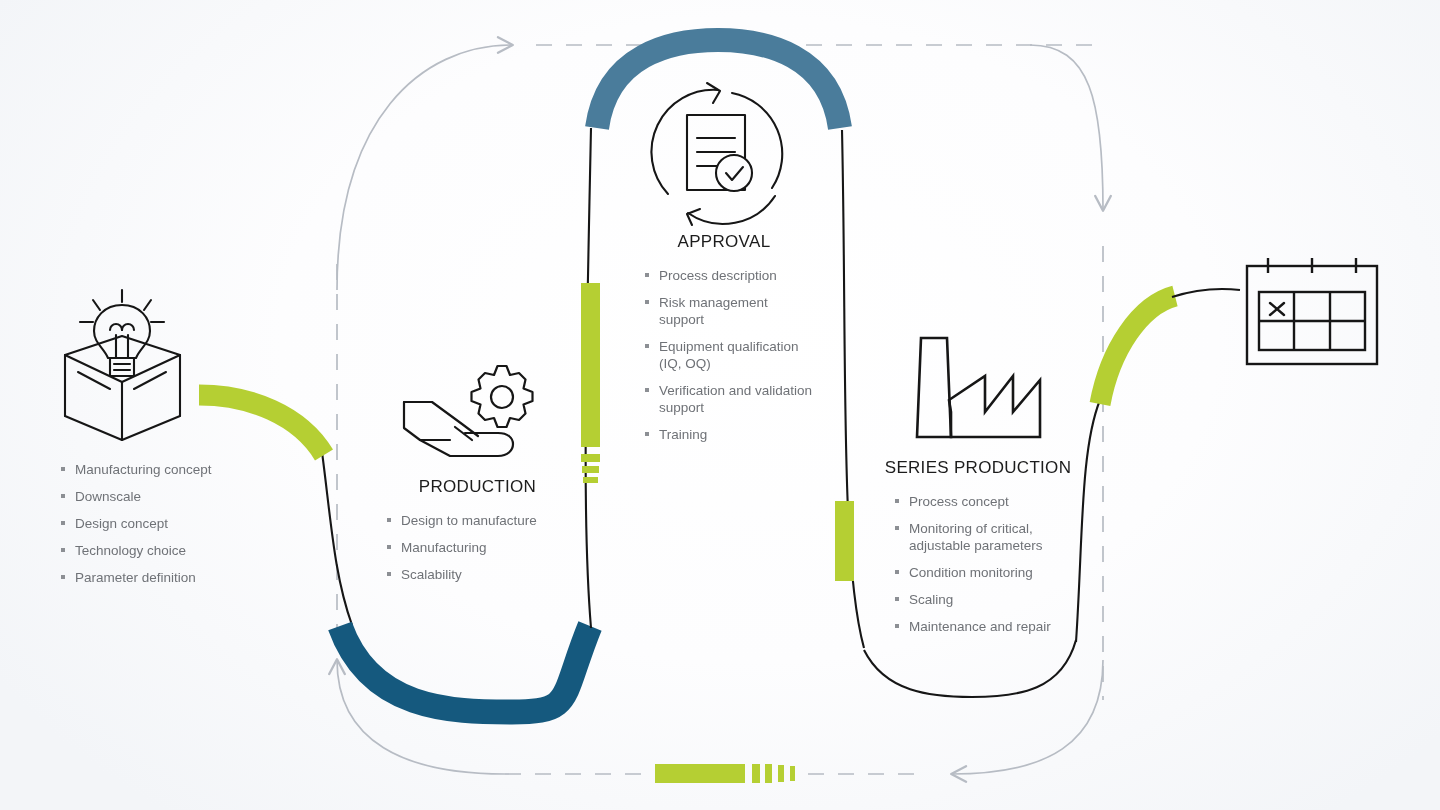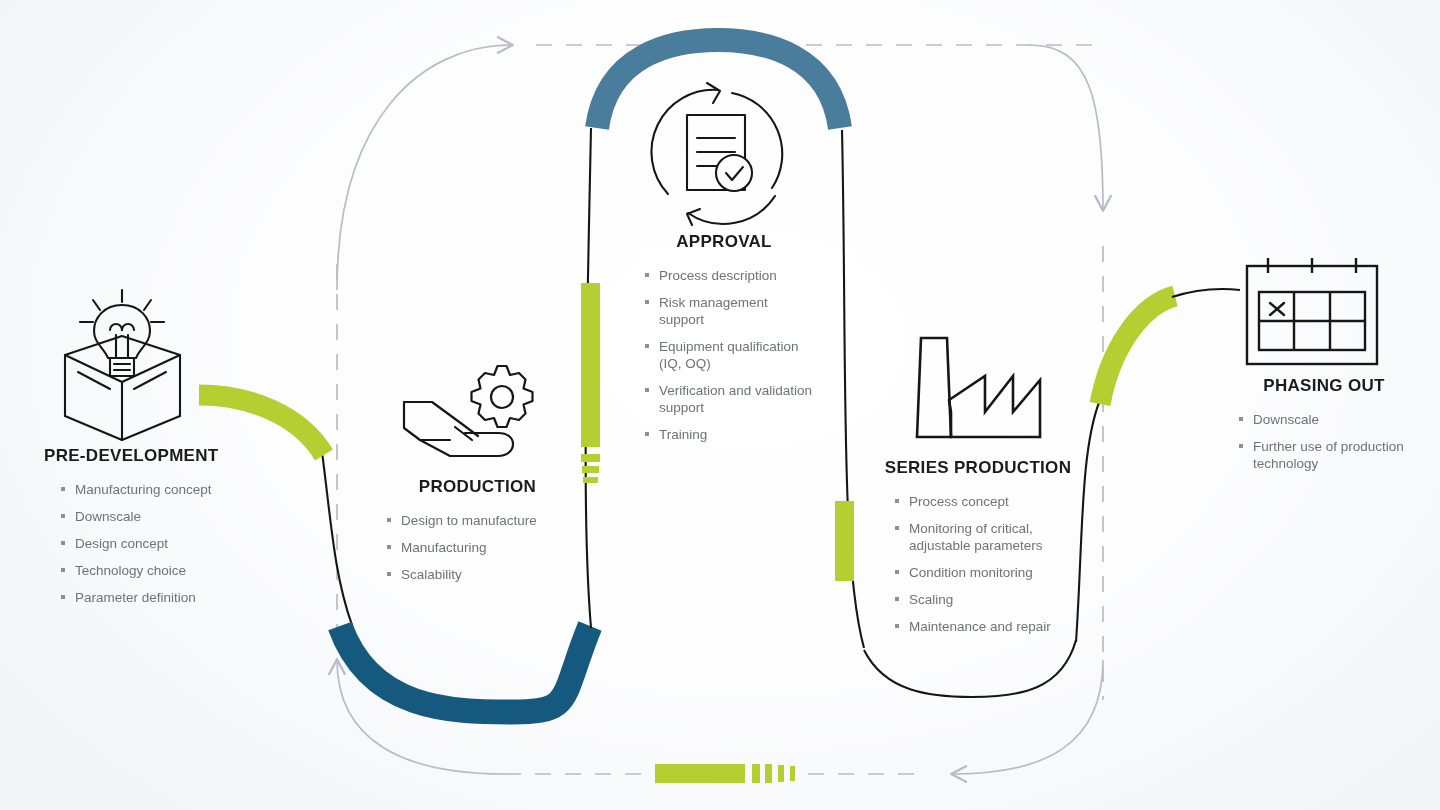--- a/index.html
+++ b/index.html
@@ -21,21 +21,21 @@
     position: absolute;
     top: 0; left: 0;
     width: 1440px;
     height: 810px;
   }
   .stage-block {
     position: absolute;
   }
   .stage-title {
     font-size: 17px;
-    font-weight: bold;
+    font-weight: normal;
     color: #1c1c1c;
     letter-spacing: 0.3px;
     margin: 0 0 13px 0;
     white-space: nowrap;
   }
   .stage-title.centered { text-align: center; }
   .bullets {
     list-style: none;
     margin: 15px;
     padding: 0;
@@ -183,21 +183,20 @@
       <rect x="1259" y="292" width="106" height="58"></rect>
       <path d="M 1294 292 L 1294 350"></path>
       <path d="M 1330 292 L 1330 350"></path>
       <path d="M 1259 321 L 1365 321"></path>
       <path d="M 1270 303 L 1284 315" stroke-linecap="round"></path>
       <path d="M 1284 303 L 1270 315" stroke-linecap="round"></path>
     </g>
   </svg>
 
   <div class="stage-block" style="left:44px; top:446px; width:260px;">
-    <div class="stage-title">PRE-DEVELOPMENT</div>
     <ul class="bullets">
       <li>Manufacturing concept</li>
       <li>Downscale</li>
       <li>Design concept</li>
       <li>Technology choice</li>
       <li>Parameter definition</li>
     </ul>
   </div>
 
   <div class="stage-block" style="left:370px; top:477px; width:215px;">
@@ -224,21 +223,14 @@
     <div class="stage-title centered">SERIES PRODUCTION</div>
     <ul class="bullets">
       <li>Process concept</li>
       <li>Monitoring of critical, adjustable parameters</li>
       <li>Condition monitoring</li>
       <li>Scaling</li>
       <li>Maintenance and repair</li>
     </ul>
   </div>
 
-  <div class="stage-block" style="left:1222px; top:376px; width:200px;">
-    <div class="stage-title centered" style="margin-left:4px;">PHASING OUT</div>
-    <ul class="bullets">
-      <li>Downscale</li>
-      <li>Further use of production technology</li>
-    </ul>
-  </div>
 
 </div>
 
 </body></html>

